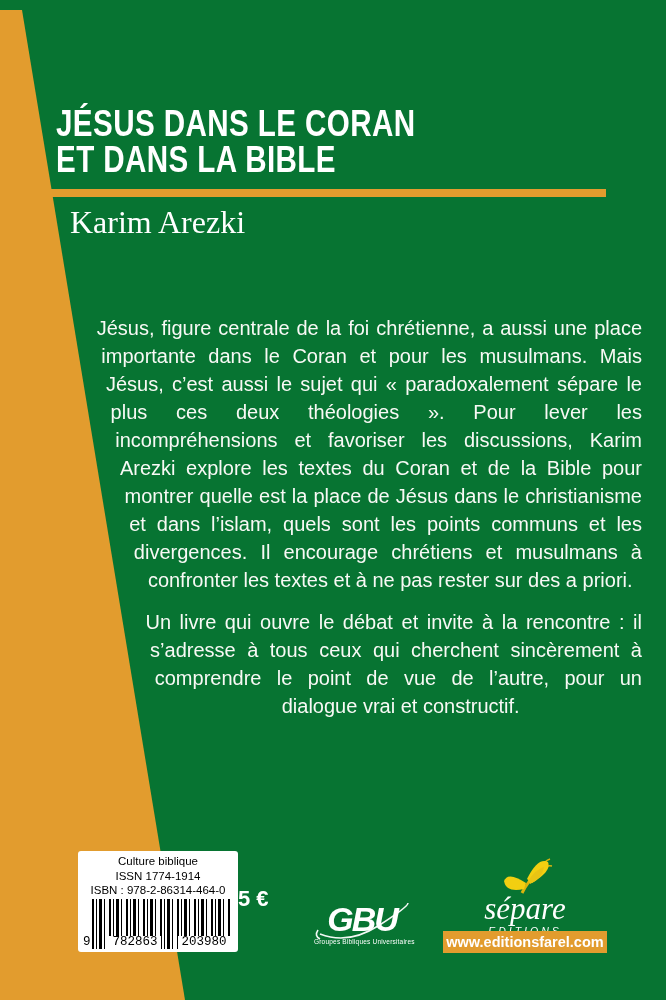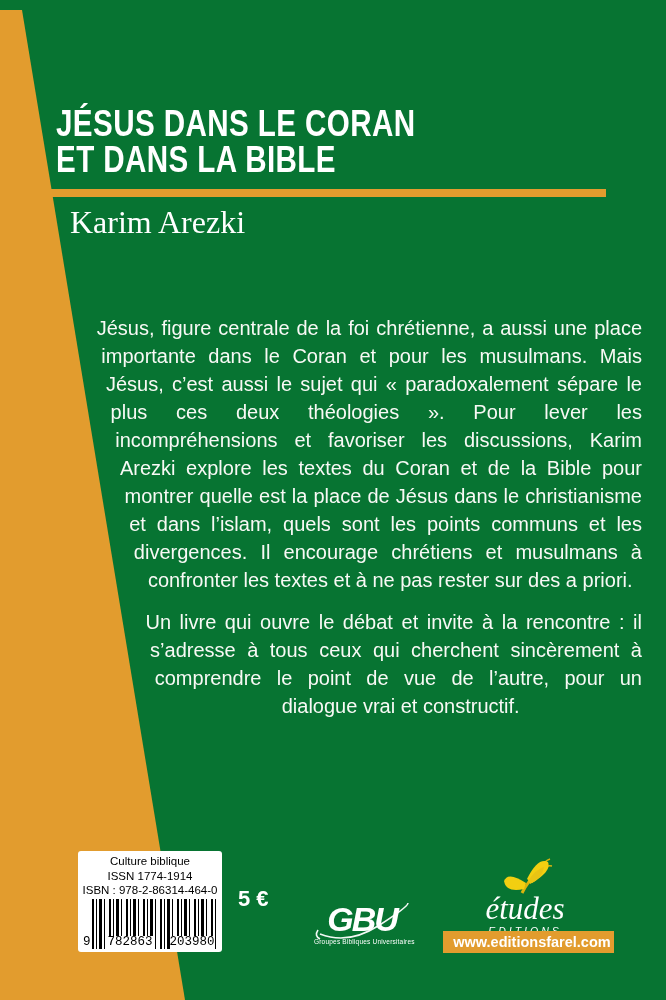--- a/index.html
+++ b/index.html
@@ -56,21 +56,21 @@
   .bio {
     margin-top:52px !important;
     margin-right:28px !important;
     font-size:13.5px !important; line-height:18.5px !important;
     text-align:justify !important; text-align-last:left !important;
   }
   .bio b { font-weight:bold; }
   
   .barcode-panel {
     position:absolute; left:78px; top:851px;
-    width:144px; height:101px;
+    width:160px; height:101px;
     background:#fff; border-radius:3px;
     color:#000; text-align:center;
     font-size:11.5px; line-height:14.5px;
     padding-top:3px; box-sizing:border-box;
   }
   .barcode {
     position:relative; height:50px; margin:1px 5px 0 5px;
   }
   .bars {
     position:absolute; left:9px; right:1px; top:0; bottom:0;
@@ -119,21 +119,20 @@
   .farel-sub {
     font-style:italic; font-size:10.5px; line-height:12px;
     letter-spacing:3px;
   }
   .site-badge {
     position:absolute; left:443px; top:931px;
     width:164px; height:22px;
     background:var(--gold, #E29C2E);
     color:#fff; font-weight:bold; font-size:14.5px; line-height:22px;
     text-align:center;
-    padding-left:7px;
   }
 </style>
 </head>
 <body>
 
 <div class="cover">
 
   <div class="gold-band"></div>
 
   <div class="title-block">
@@ -178,19 +177,19 @@
 
   <div class="farel">
     <svg class="butterfly" width="62" height="48" viewBox="0 0 62 48">
       <path d="M28 40 Q 34 28 46 16" stroke="#D9B50E" stroke-width="3" fill="none"></path>
       <path d="M46 16 Q 50 8 56 6" stroke="#D9B50E" stroke-width="1.5" fill="none"></path>
       <path d="M46 16 Q 52 12 58 13" stroke="#D9B50E" stroke-width="1.5" fill="none"></path>
       <path d="M33 26 Q 44 4 54 9 Q 58 18 38 30 Z" fill="#F2CF11"></path>
       <path d="M32 30 Q 14 18 10 28 Q 12 40 30 36 Z" fill="#F2CF11"></path>
       <path d="M34 28 Q 42 16 50 14 Q 48 26 36 31 Z" fill="#E8C414"></path>
     </svg>
-    <div class="farel-name">études</div>
+    <div class="farel-name">sépare</div>
     <div class="farel-sub">EDITIONS</div>
   </div>
 
   <div class="site-badge">www.editionsfarel.com</div>
 
 </div>
 
 </body></html>

